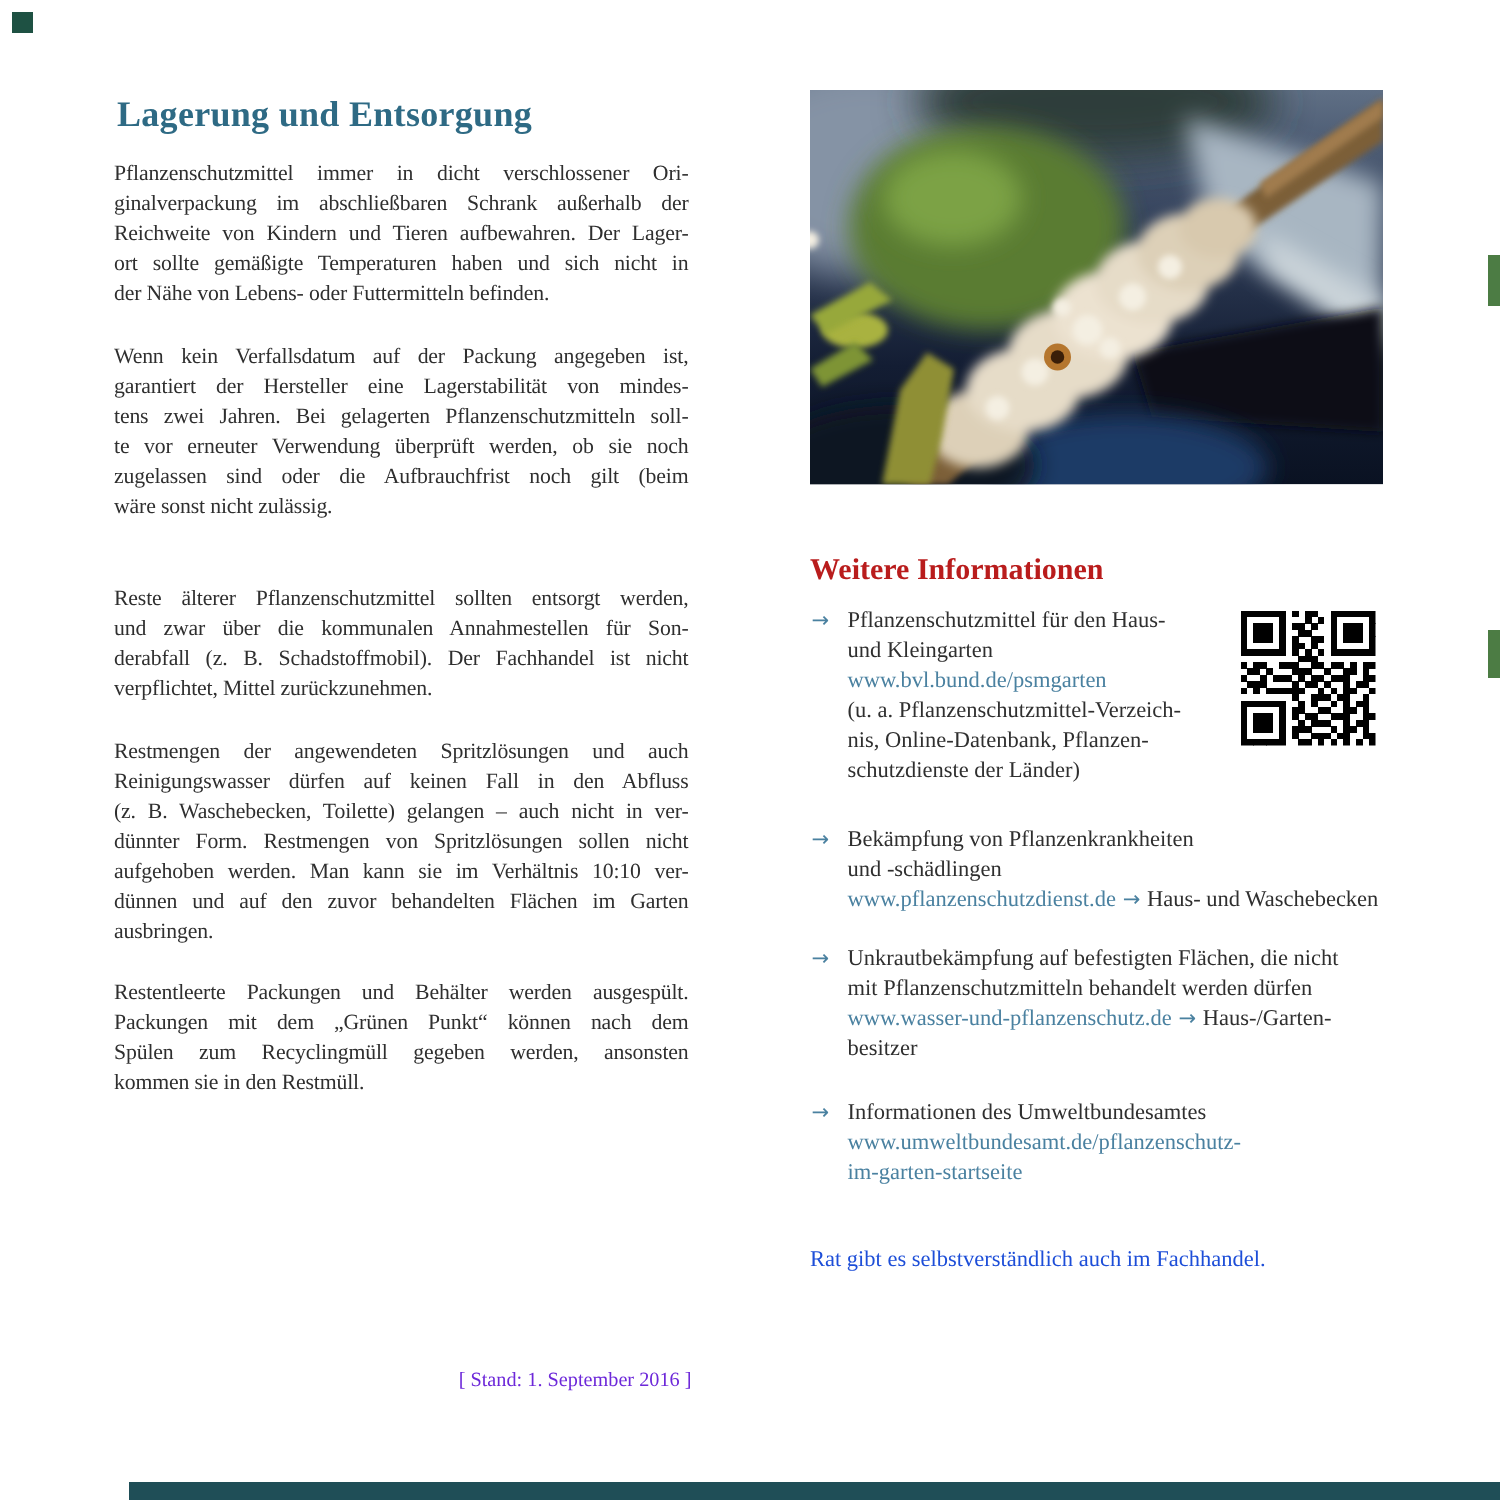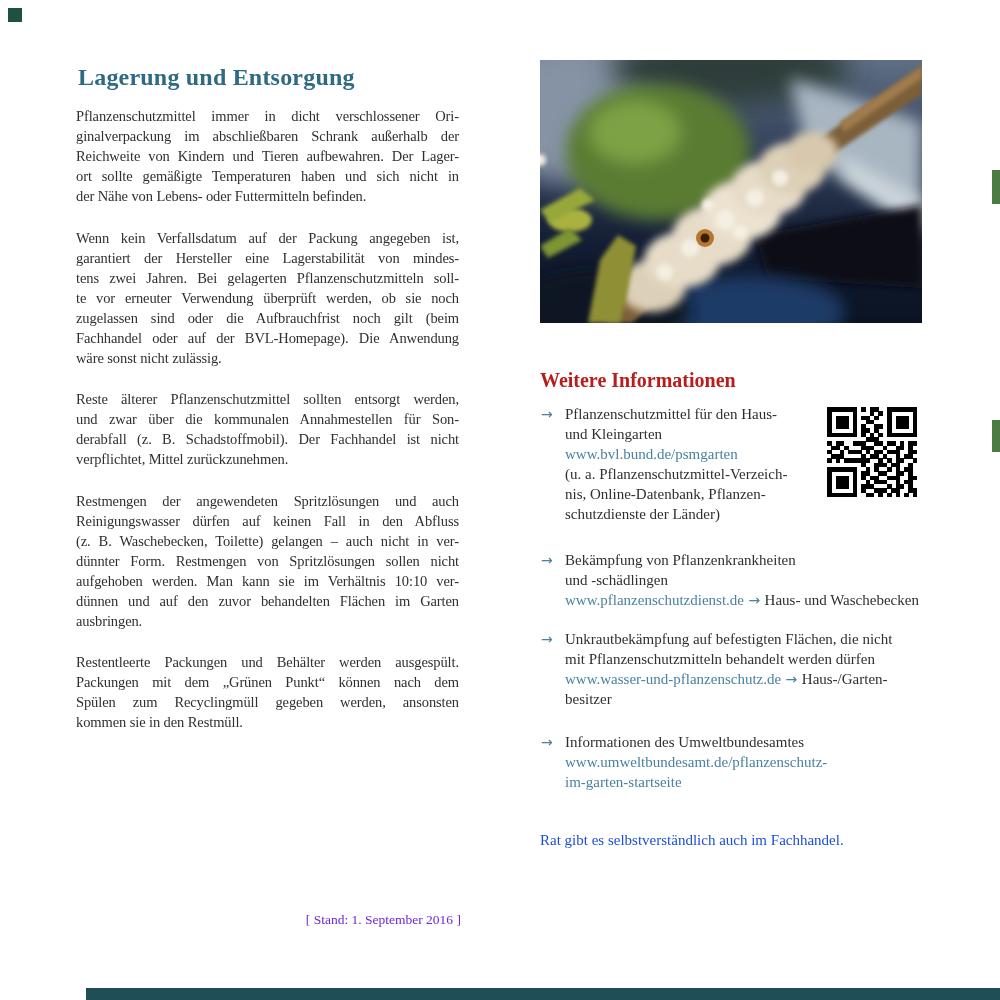--- a/index.html
+++ b/index.html
@@ -52,21 +52,20 @@
     <div class="jline">Reichweite von Kindern und Tieren aufbewahren. Der Lager-</div>
     <div class="jline">ort sollte gemäßigte Temperaturen haben und sich nicht in</div>
     <div class="jline last">der Nähe von Lebens- oder Futtermitteln befinden.</div>
   </div>
 <div class="para" style="top:228px">
     <div class="jline">Wenn kein Verfallsdatum auf der Packung angegeben ist,</div>
     <div class="jline">garantiert der Hersteller eine Lagerstabilität von mindes-</div>
     <div class="jline">tens zwei Jahren. Bei gelagerten Pflanzenschutzmitteln soll-</div>
     <div class="jline">te vor erneuter Verwendung überprüft werden, ob sie noch</div>
     <div class="jline">zugelassen sind oder die Aufbrauchfrist noch gilt (beim</div>
-    <div class="jline">Fachhandel oder auf der BVL-Homepage). Die Anwendung</div>
     <div class="jline last">wäre sonst nicht zulässig.</div>
   </div>
 <div class="para" style="top:389px">
     <div class="jline">Reste älterer Pflanzenschutzmittel sollten entsorgt werden,</div>
     <div class="jline">und zwar über die kommunalen Annahmestellen für Son-</div>
     <div class="jline">derabfall (z. B. Schadstoffmobil). Der Fachhandel ist nicht</div>
     <div class="jline last">verpflichtet, Mittel zurückzunehmen.</div>
   </div>
 <div class="para" style="top:491px">
     <div class="jline">Restmengen der angewendeten Spritzlösungen und auch</div>

